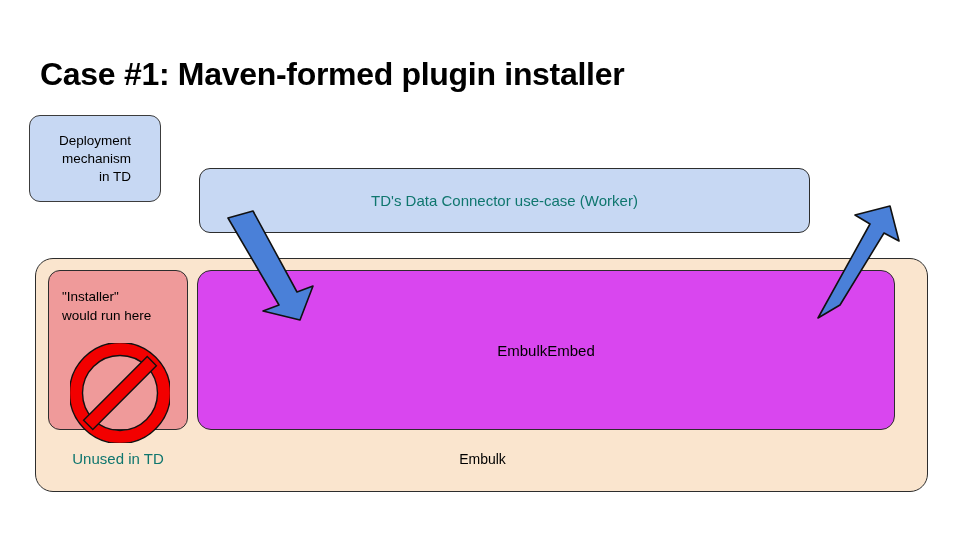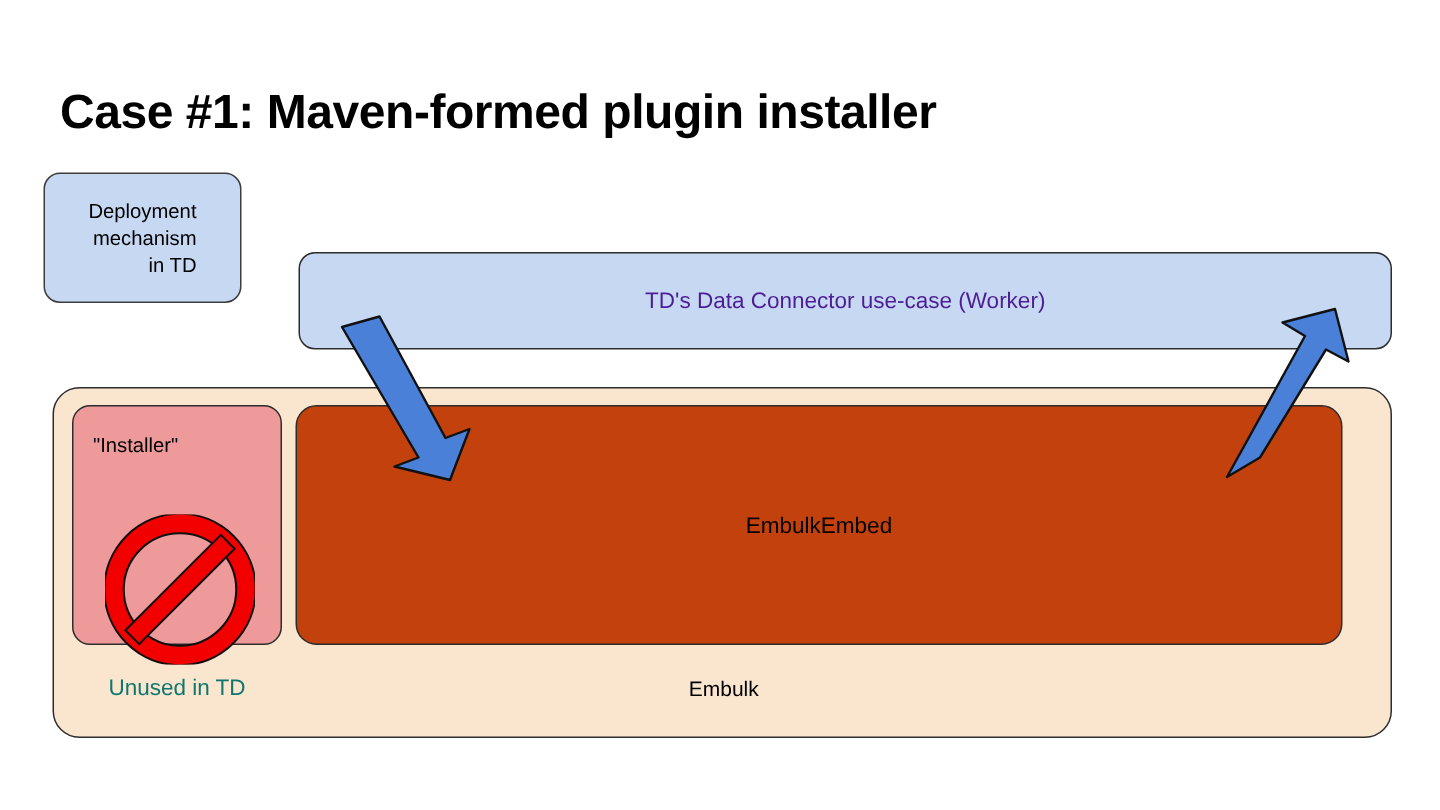--- a/index.html
+++ b/index.html
@@ -44,29 +44,29 @@
     color: #000000;
     line-height: 18px;
     padding: 2px 4px;
   }
   #legend-box span { display: block; }
 
   
   #worker-banner {
     position: absolute;
     left: 199px; top: 168px;
-    width: 729px; height: 65px;
+    width: 611px; height: 65px;
     background: #c7d8f3;
     border: 1px solid #2d2d2d;
     border-radius: 11px;
     display: flex;
     align-items: center;
     justify-content: center;
     font-size: 15px;
-    color: #4c1d95;
+    color: #0f766e;
   }
 
   
   #embulk-outer {
     position: absolute;
     left: 35px; top: 258px;
     width: 893px; height: 234px;
     background: #fae5ce;
     border: 1px solid #2d2d2d;
     border-radius: 18px;
@@ -112,21 +112,21 @@
     position: absolute;
     left: 70px; top: 343px;
     width: 100px; height: 100px;
   }
 
   
   #embulkembed-box {
     position: absolute;
     left: 197px; top: 270px;
     width: 698px; height: 160px;
-    background: #c2410c;
+    background: #d946ef;
     border: 1px solid #2d2d2d;
     border-radius: 14px;
     display: flex;
     align-items: center;
     justify-content: center;
     font-size: 15px;
     color: #000000;
   }
 
   
@@ -156,20 +156,21 @@
     <span>TD's Data Connector use-case (Worker)</span>
   </div>
 
   <div id="embulk-outer">
     <div id="embulk-label">Embulk</div>
   </div>
 
   <div id="installer-box">
     <div id="installer-text">
       <span>"Installer"</span>
+      <span>would run here</span>
     </div>
   </div>
 
   <svg id="no-sign" viewBox="0 0 100 100">
     <circle cx="50" cy="50" r="44" fill="none" stroke="#f20000" stroke-width="13"></circle>
     <circle cx="50" cy="50" r="50.5" fill="none" stroke="#111111" stroke-width="1.4"></circle>
     <circle cx="50" cy="50" r="37.5" fill="none" stroke="#111111" stroke-width="1.4"></circle>
     <g transform="rotate(45 50 50)">
       <rect x="43.5" y="5" width="13" height="90" fill="#f20000" stroke="#111111" stroke-width="1.4"></rect>
     </g>

